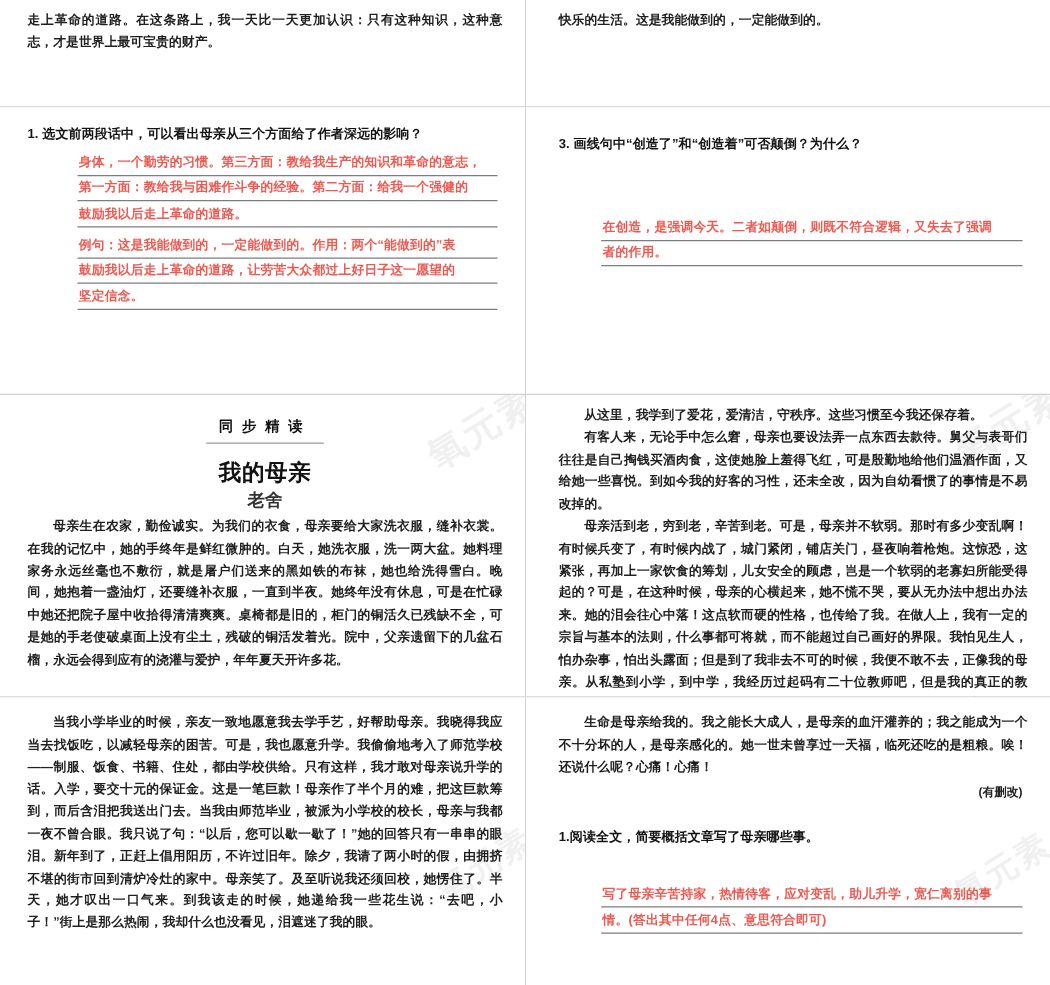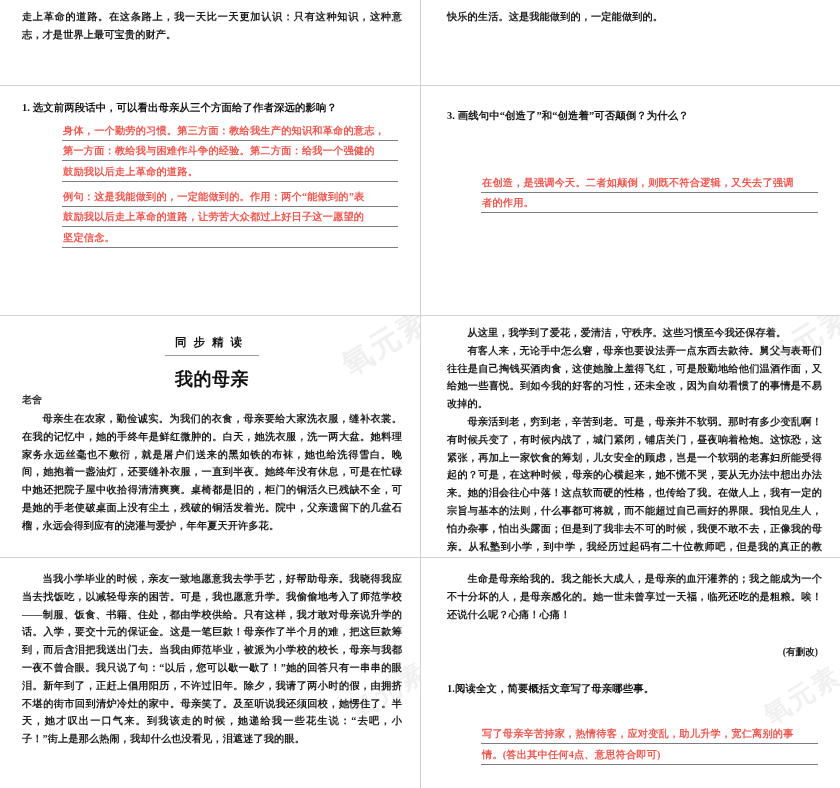--- a/index.html
+++ b/index.html
@@ -18,21 +18,20 @@
 
   
   .deck {
     position: absolute;
     left: 0; top: 0;
     width: 680px;
     height: 788px;
     display: grid;
     grid-template-columns: 421px 419px;
     grid-template-rows: 86px 230px 242px 230px;
-    font-family: Liberation Serif, serif;
   }
   .panel {
     position: relative;
     background: #ffffff;
     border-right: 1px solid #d2d2d2;
     border-bottom: 1px solid #d2d2d2;
     overflow: hidden;
     box-sizing: border-box;
   }
   .panel.col2 { border-right: none; }
@@ -101,33 +100,33 @@
   }
   .art-title {
     text-align: center;
     font-size: 18px;
     font-weight: 700;
     margin: 11px 0 2px 0;
     color: #111;
     letter-spacing: 0.5px;
   }
   .art-author {
-    text-align: left;
-    font-size: 10px;
+    text-align: center;
+    font-size: 14px;
     font-weight: 700;
     color: #333;
     margin: 0 0 3px 0;
   }
 
   .credit {
     text-align: right;
     font-size: 9.6px;
     font-weight: 600;
     color: #222;
-    margin-top: 23px;
+    margin-top: 5px;
     padding-right: 4px;
   }
 
   
   .wm {
     position: absolute;
     color: rgba(120,120,120,0.11);
     font-size: 30px;
     font-weight: 700;
     transform: rotate(-32deg);

